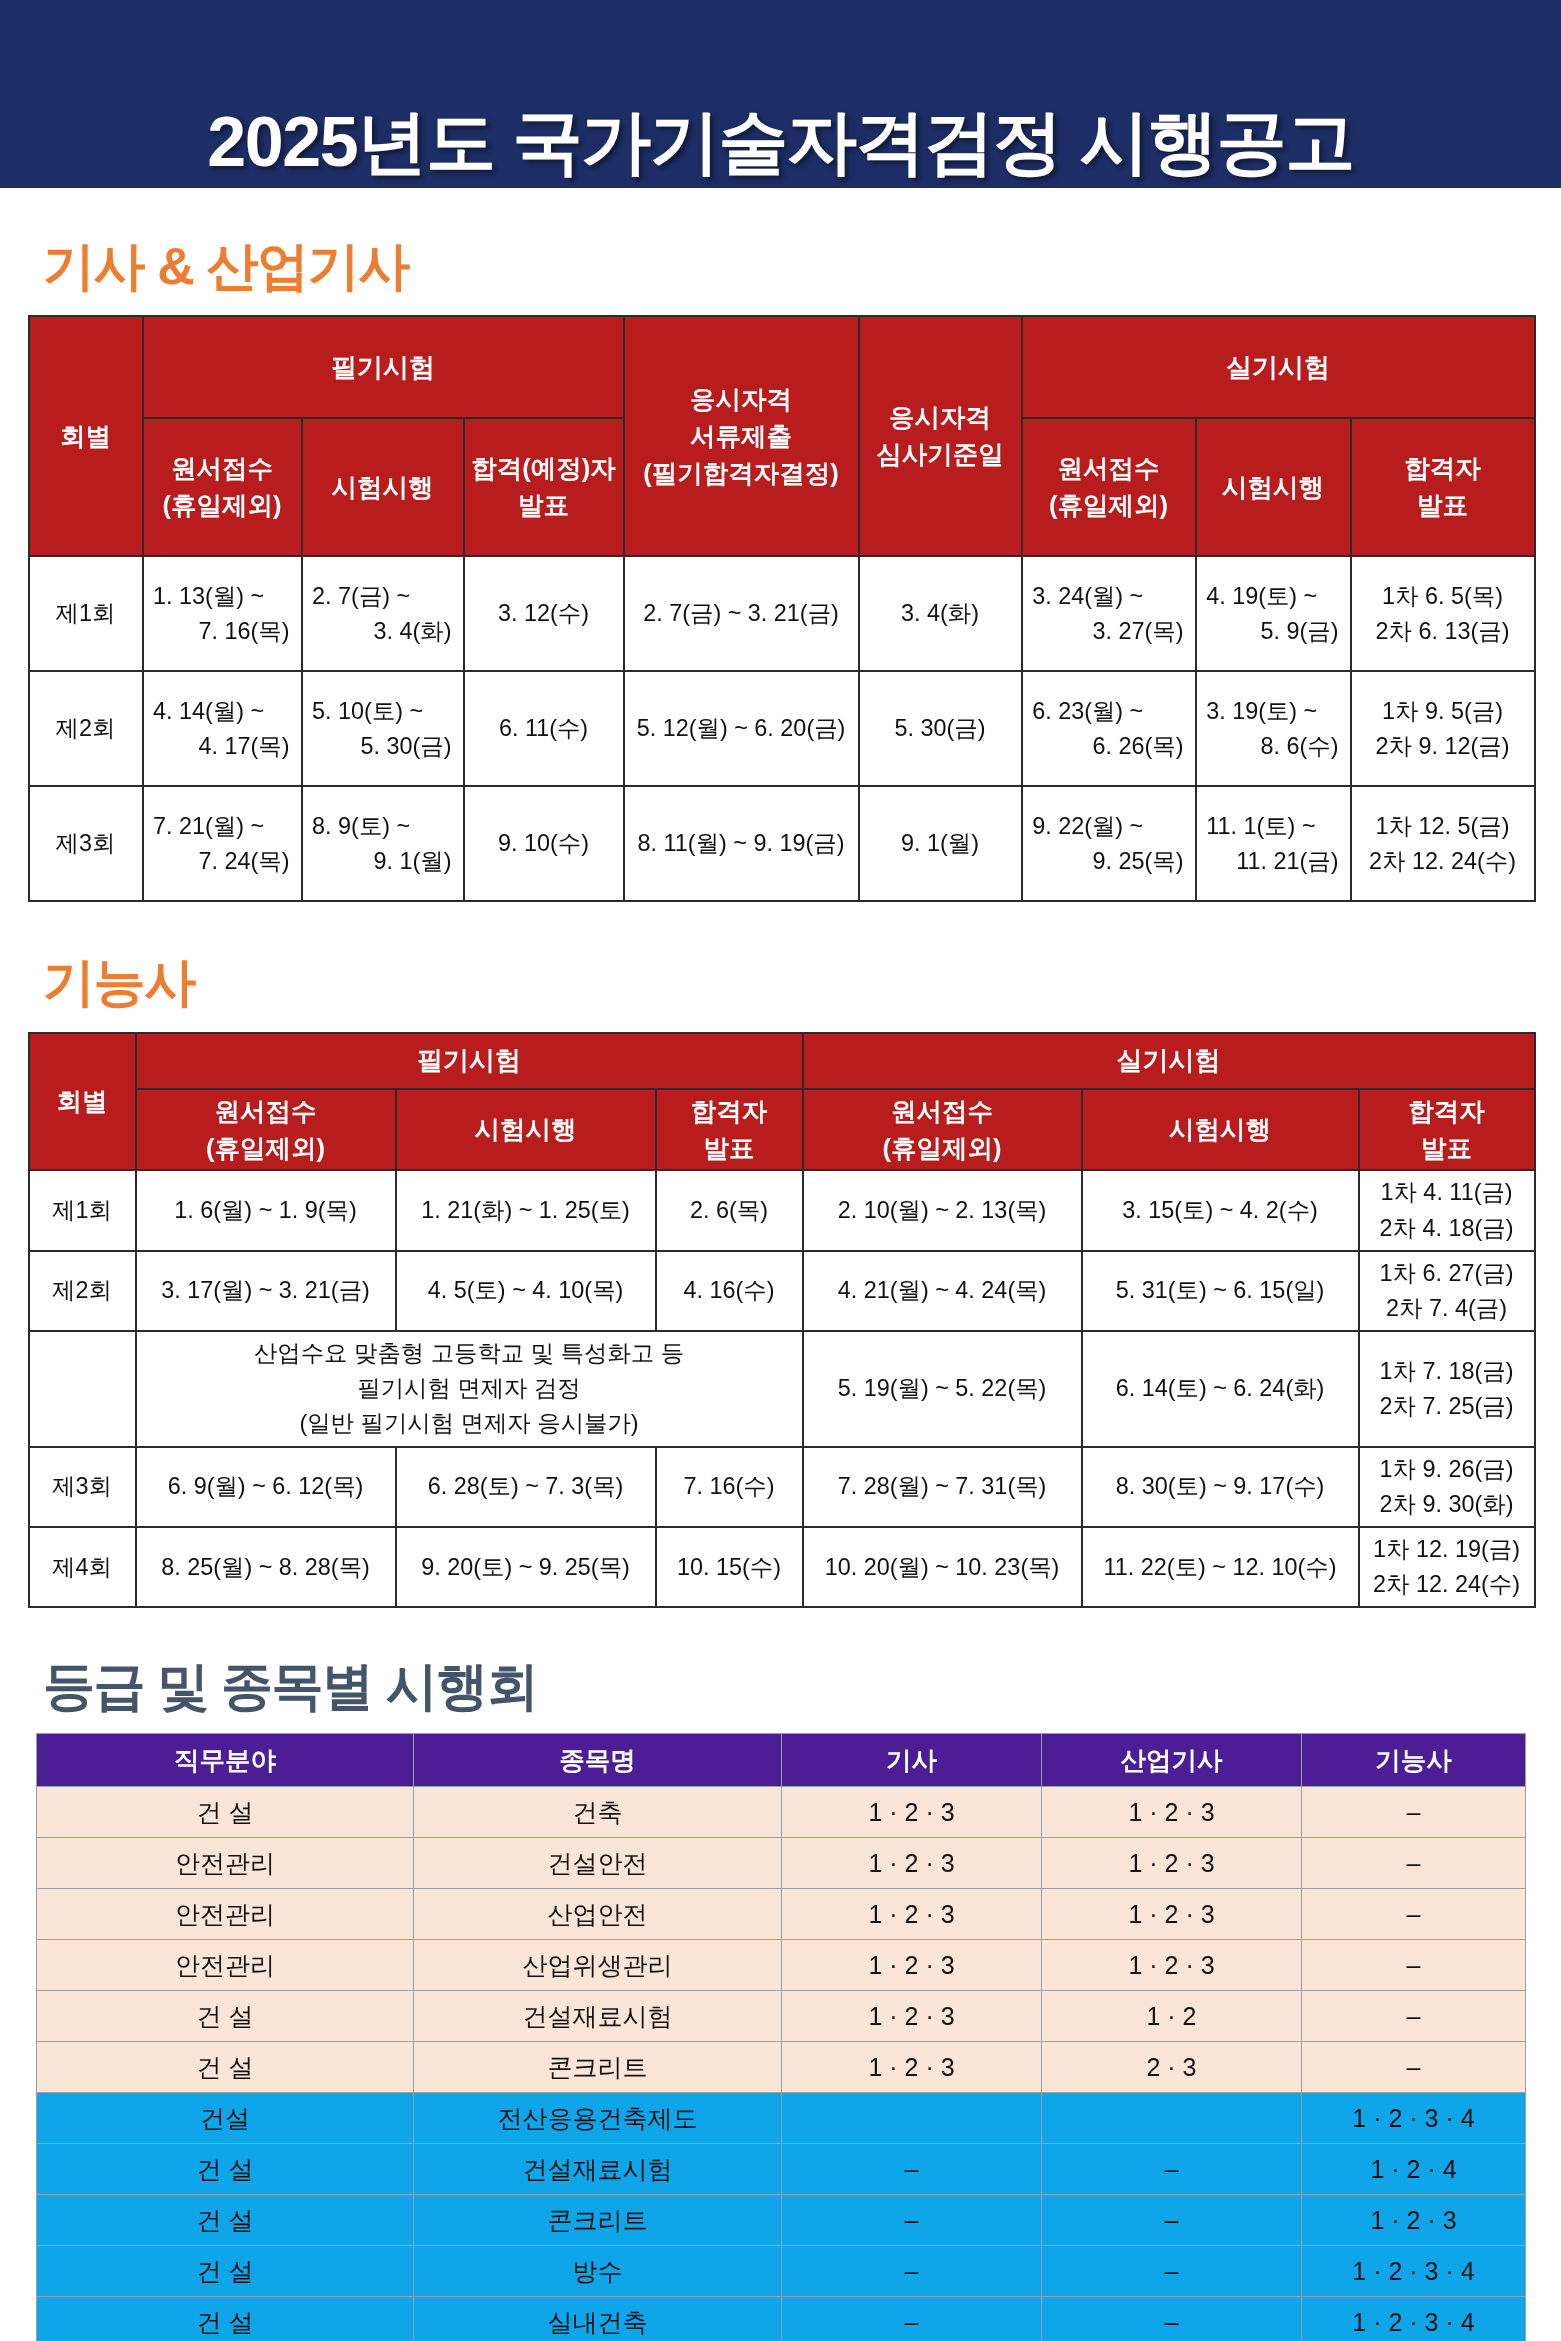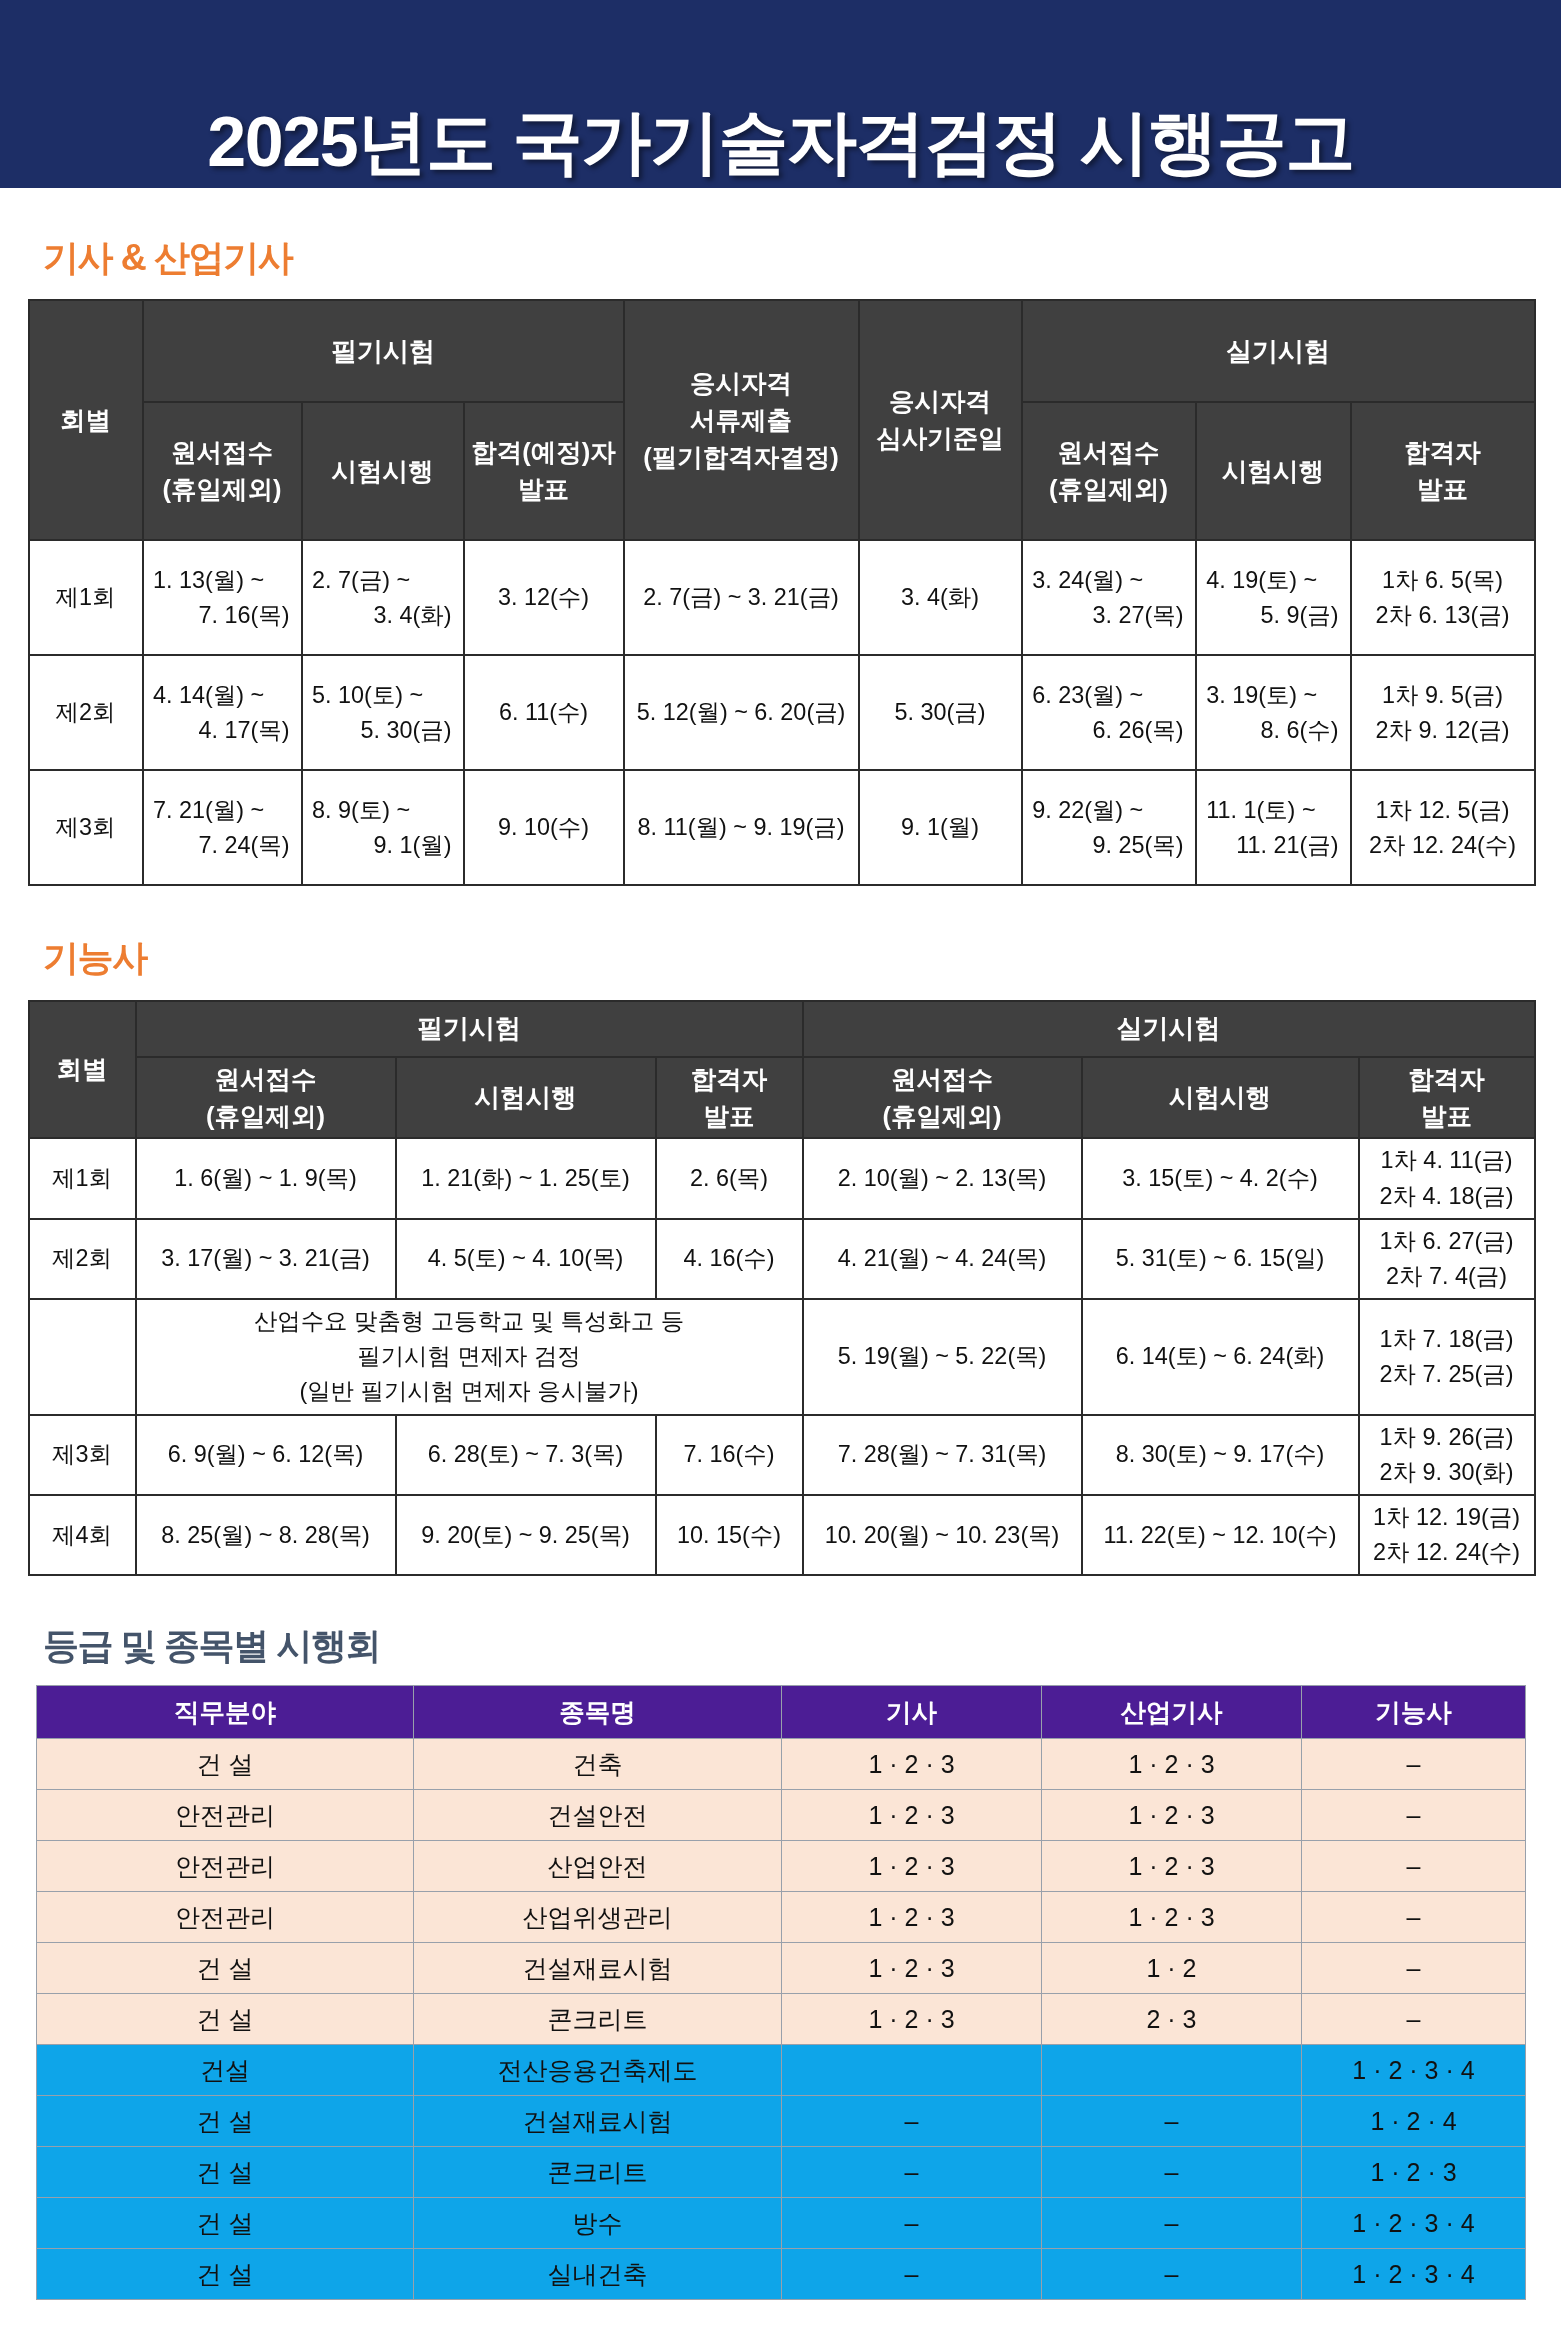--- a/index.html
+++ b/index.html
@@ -11,30 +11,30 @@
   .banner{
     height:188px;background:#1d2e66;display:flex;align-items:flex-end;justify-content:center;
     padding-bottom:11px;box-sizing:border-box;
   }
   .banner .title{
     color:#ffffff;font-size:70px;font-weight:bold;letter-spacing:-1.4px;line-height:1;
     text-shadow:3.4px 3.4px 4.8px rgba(0,0,0,.45);white-space:nowrap;margin-top:6px;
   }
   
   .section-heading{
-    font-size:36px;font-weight:bold;line-height:1;margin:0 0 0 43px;letter-spacing:-1.4px;
+    font-size:52px;font-weight:bold;line-height:1;margin:0 0 0 43px;letter-spacing:-1.4px;
   }
   .sh-1{margin-top:52px;margin-bottom:23.4px;color:#ED7D31;}
   .sh-2{margin-top:54px;margin-bottom:23.4px;color:#ED7D31;}
   .sh-3{margin-top:52px;margin-bottom:20.7px;color:#44546A;}
   
   table{border-collapse:collapse;table-layout:fixed;}
   .sched{margin-left:27.5px;width:1506px;}
   .sched th{
-    background:#404040;color:#ffffff;font-weight:bold;text-align:center;vertical-align:middle;
+    background:#b91c1c;color:#ffffff;font-weight:bold;text-align:center;vertical-align:middle;
     border:2.1px solid #2b2b2b;white-space:pre-line;font-size:25.5px;line-height:1.45;padding:2.8px;
   }
   .sched th.group{font-size:26px;}
   .sched td{
     border:2.1px solid #2b2b2b;vertical-align:middle;text-align:center;
     font-size:23.4px;color:#111;padding:4.1px 5.5px;box-sizing:border-box;
   }
   .sched td .ln{line-height:1.5;}
   .sched td.range .ln.left{text-align:left;padding-left:4.1px;}
   .sched td.range .ln.right{text-align:right;padding-right:5.5px;}

